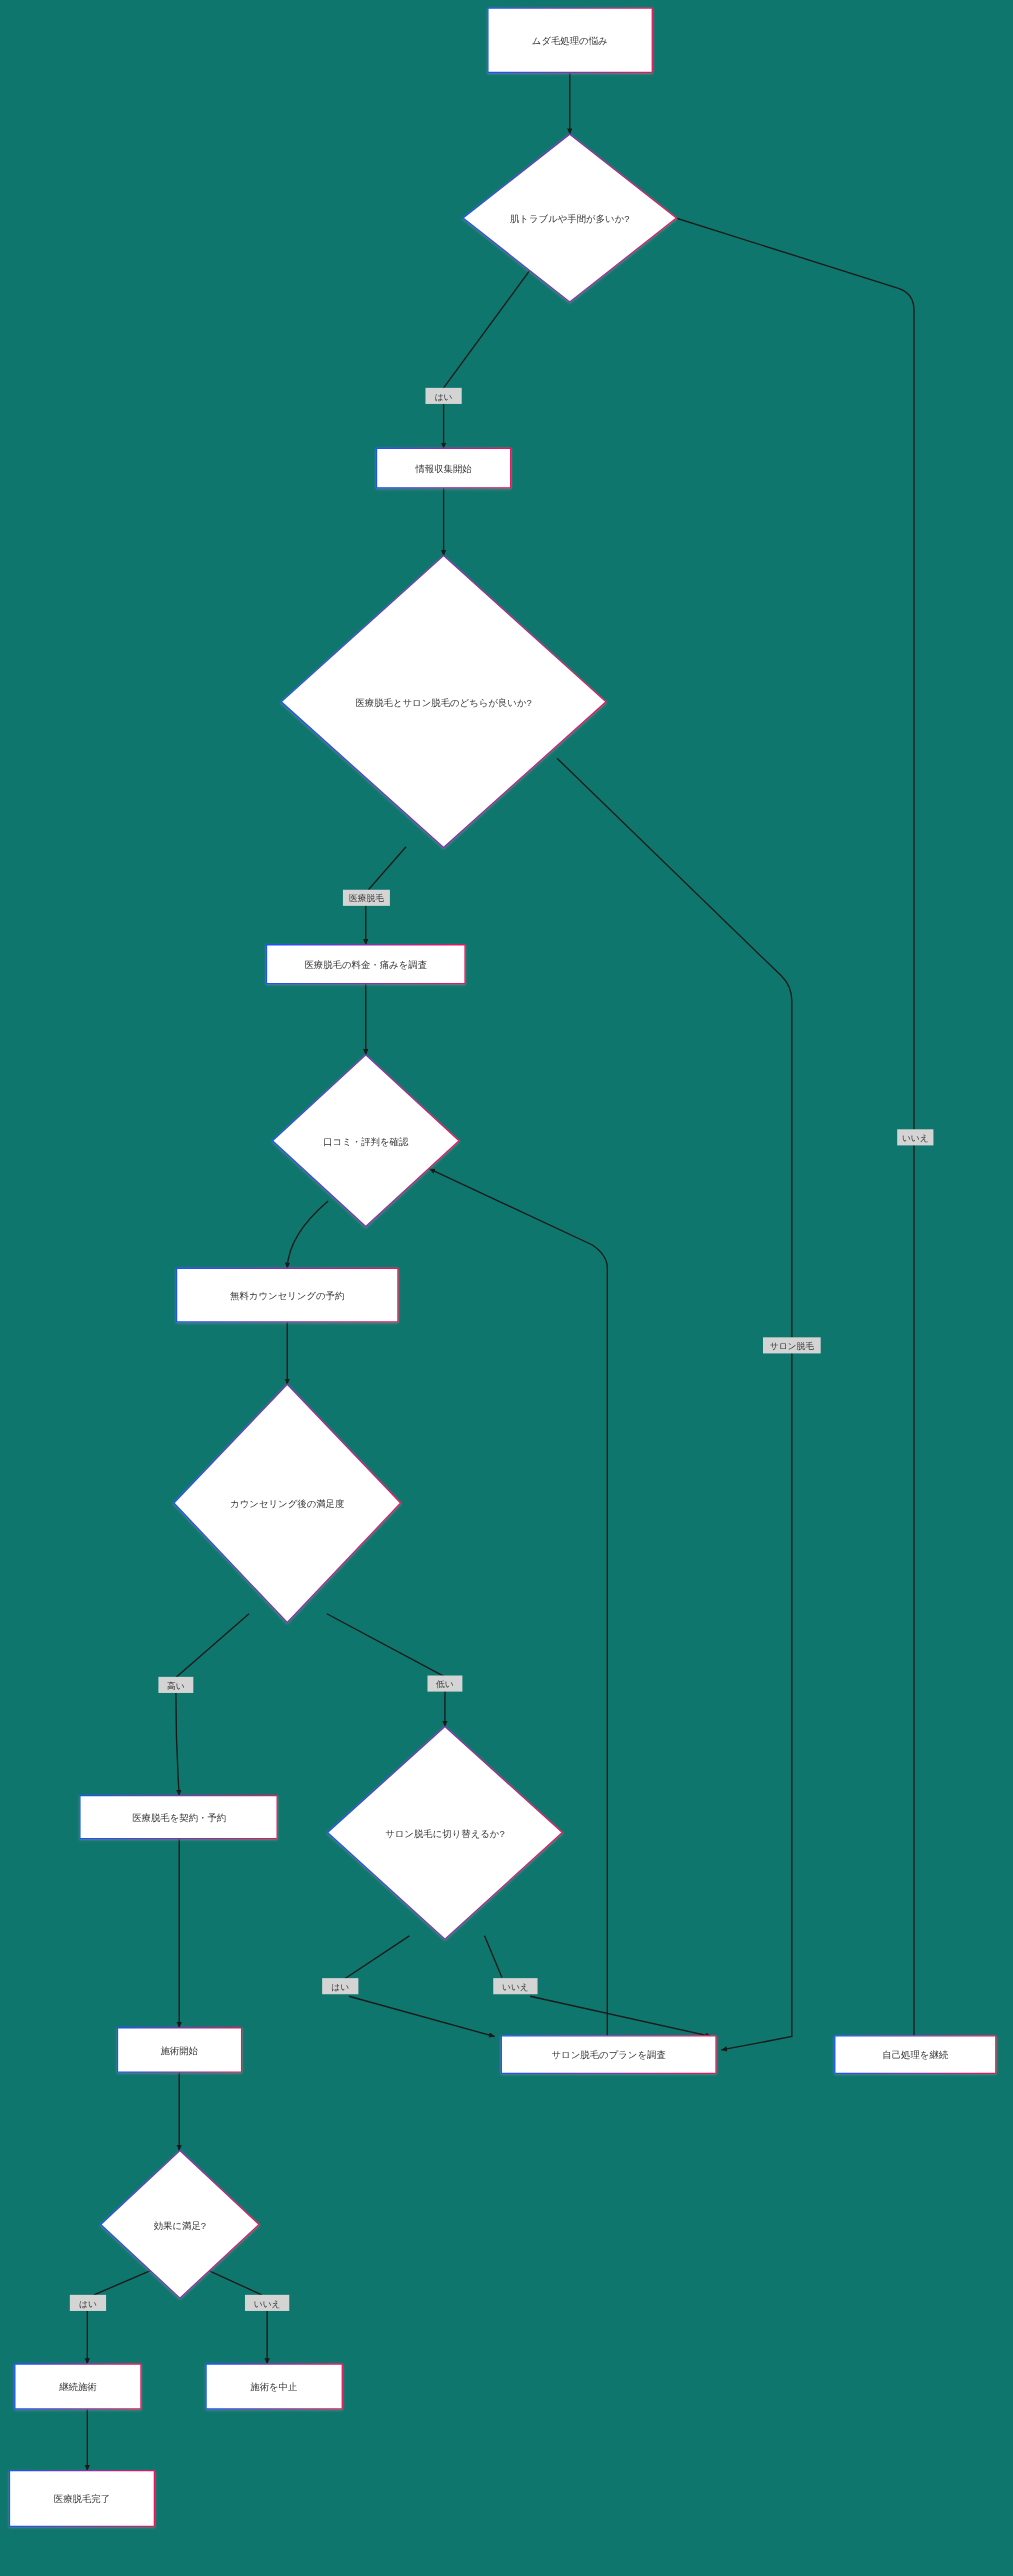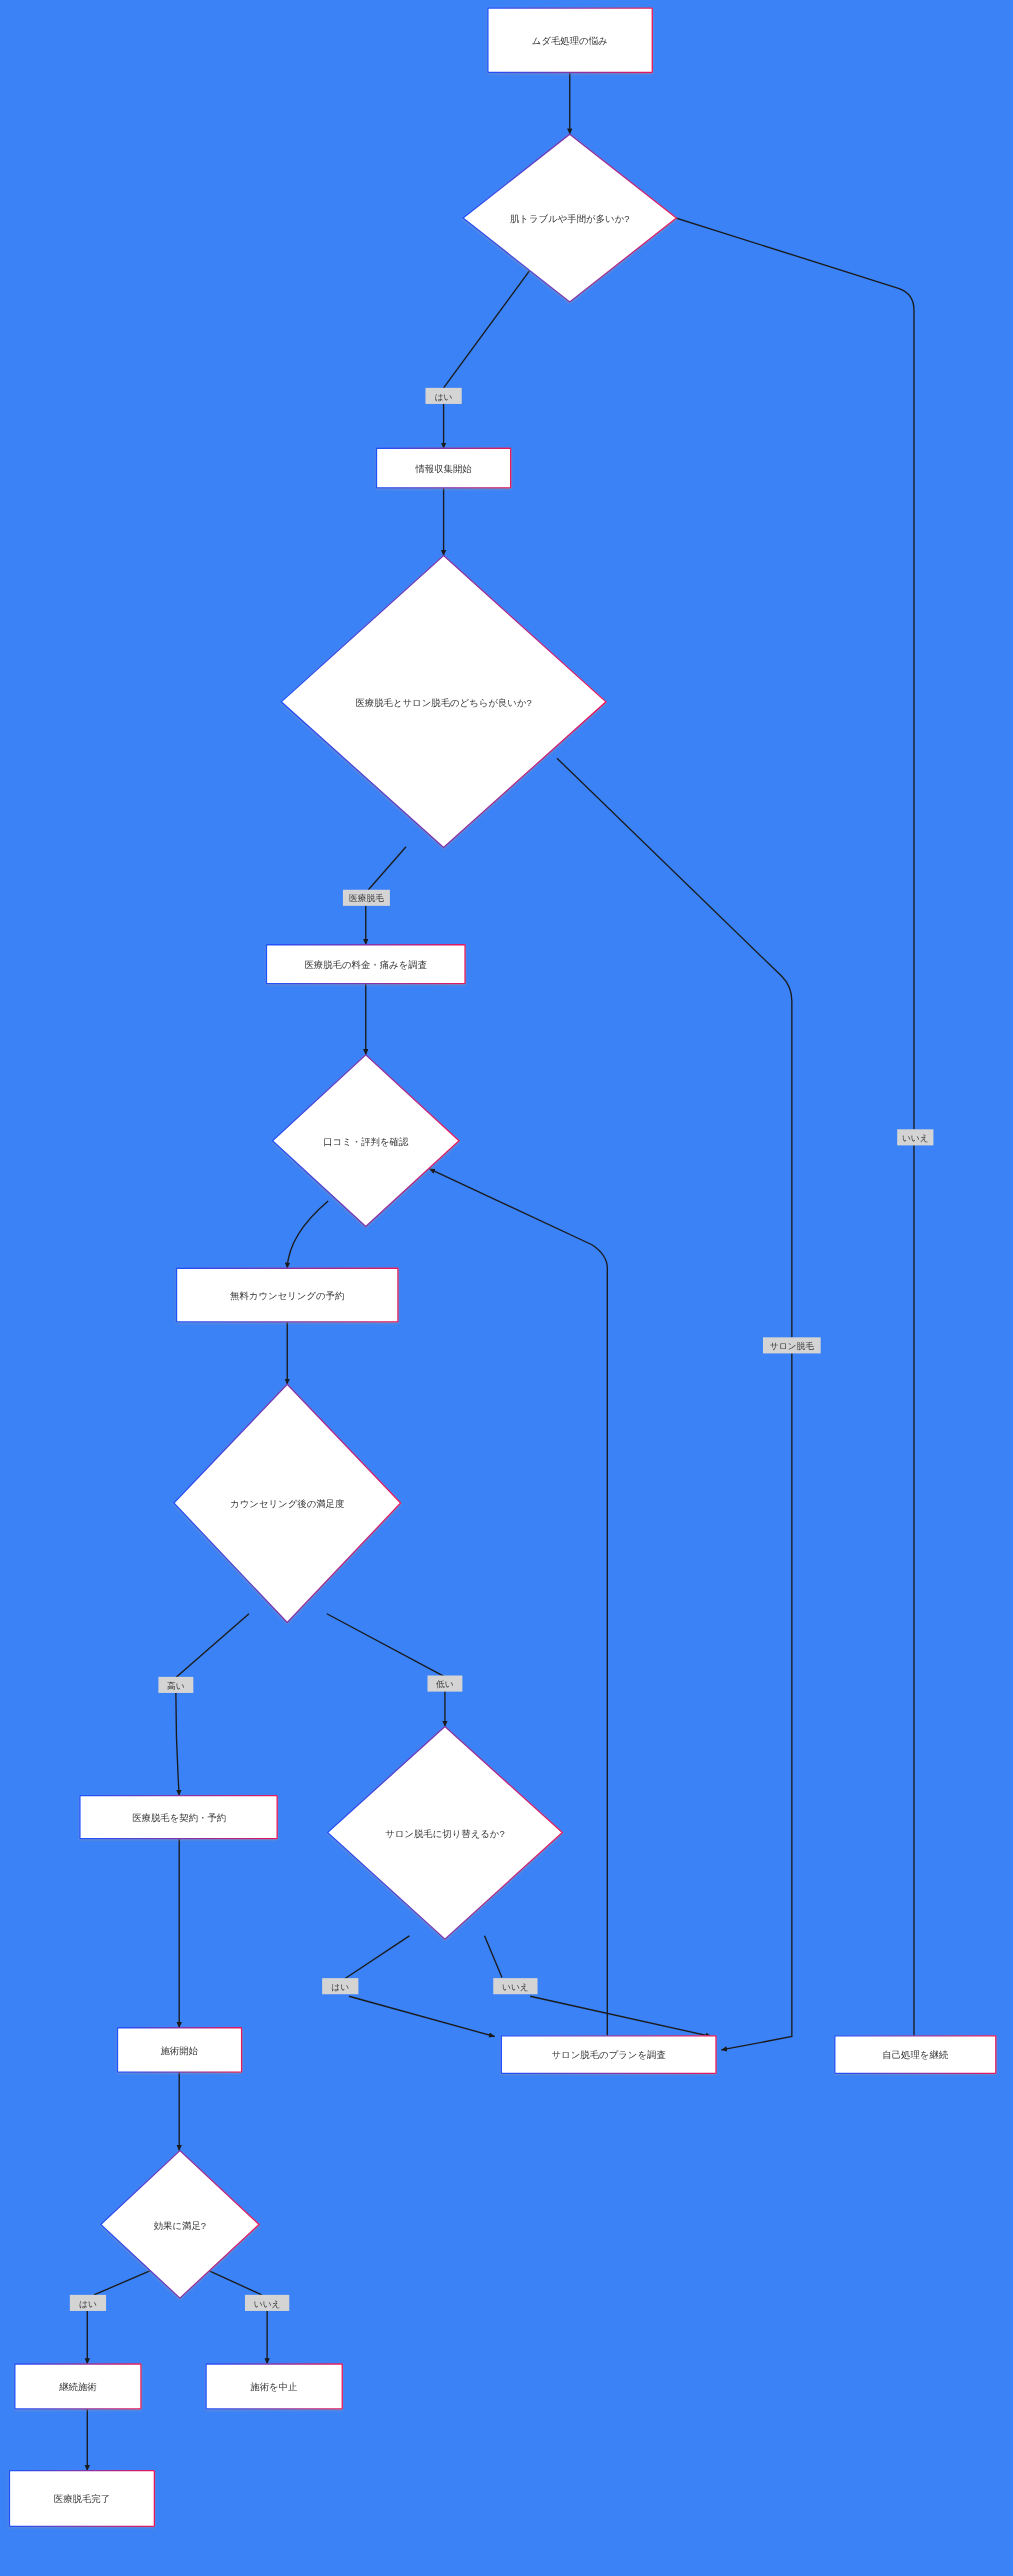--- a/index.html
+++ b/index.html
@@ -10,21 +10,21 @@
   body {
     width: 1014px;
     height: 2576px;
     font-family: "Liberation Sans", "DejaVu Sans", sans-serif;
     overflow: hidden;
   }
   #flowchart-root {
     position: relative;
     width: 1014px;
     height: 2576px;
-    background: #3b82f6;
+    background: #0f766e;
   }
   svg#flow-svg {
     position: absolute;
     left: 0;
     top: 0;
     width: 1014px;
     height: 2576px;
     display: block;
   }
   .node-shape {

